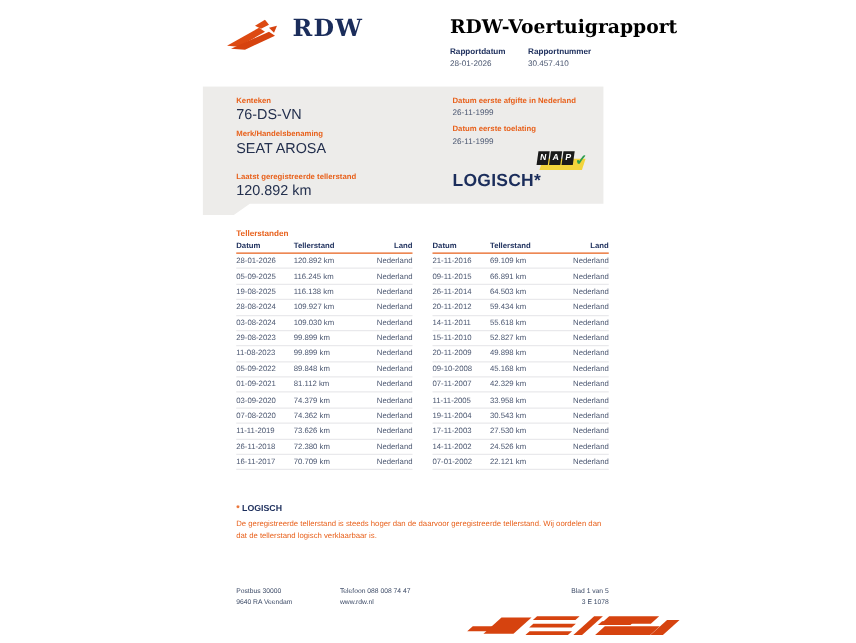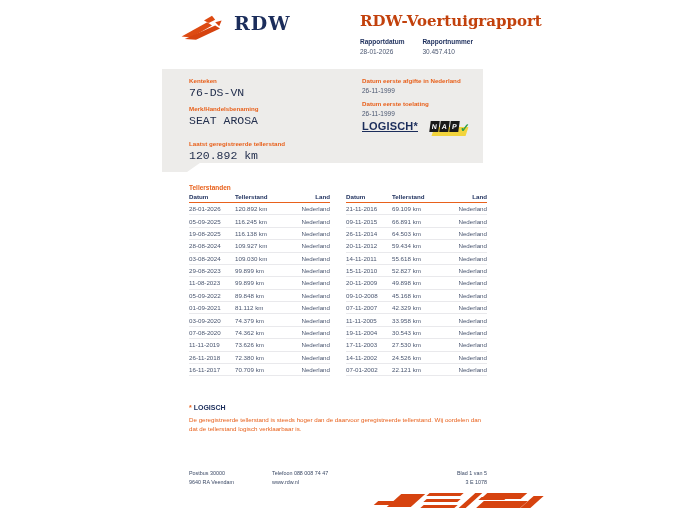--- a/index.html
+++ b/index.html
@@ -1,44 +1,44 @@
 <!DOCTYPE html>
 <html><head>
 <meta charset="utf-8">
 <style>
   * { margin:0; padding:0; box-sizing:border-box; }
   html,body { background:#ffffff; }
   .page {
     position:relative; width:685px; height:514px; background:#ffffff;
     font-family:"Liberation Sans", sans-serif; overflow:hidden;
   }
-  .serif { font-family:Liberation Mono, monospace; }
+  .serif { font-family:Liberation Sans, sans-serif; }
 
   
   .logo-wrap { position:absolute; left:180px; top:12px; display:flex; align-items:flex-start; }
   .logo-wing { width:48px; height:30px; }
   .logo-text { font-family:"DejaVu Serif","Liberation Serif",serif; font-weight:bold; color:#1b2d5b; font-size:19px; letter-spacing:1px; margin-left:6px; }
-  .doc-title { position:absolute; left:360px; top:12px; font-family:"DejaVu Serif","Liberation Serif",serif; font-weight:bold; color:#c2410c; font-size:15px; }
+  .doc-title { position:absolute; left:360px; top:12px; font-family:"DejaVu Serif","Liberation Serif",serif; font-weight:bold; color:#000000; font-size:15px; }
   .meta { position:absolute; left:360px; top:38px; display:flex; gap:18px; }
   .meta .lbl { color:#1b2d5b; font-weight:bold; font-size:6.5px; }
   .meta .val { color:#4a5670; font-size:6.5px; margin-top:3px; }
 
   
   .panel {
     position:absolute; left:162px; top:69px; width:321px; height:103px;
     background:#edecea;
     clip-path:polygon(0 0, 100% 0, 100% 91.3%, 11.8% 91.3%, 7.8% 100%, 0 100%);
   }
   .fld-lbl { color:#e8611c; font-weight:bold; font-size:6.2px; }
   .fld-val-big { color:#24304e; font-size:11.5px; margin-top:2px; }
   .fld-val { color:#4a5670; font-size:6.5px; margin-top:3px; }
   .col-l { position:absolute; left:27px; top:8px; }
   .col-r { position:absolute; left:200px; top:8px; width:118px; }
   .gap-s { height:6px; } .gap-m { height:13px; }
-  .oordeel { color:#1b2d5b; font-weight:bold; font-size:11px; line-height:13px; letter-spacing:.2px; margin-top:3px;text-decoration:underline; }
+  .oordeel { color:#1b2d5b; font-weight:bold; font-size:14px; line-height:13px; letter-spacing:.2px; margin-top:21px; }
 
   
   .nap { position:absolute; left:268px; top:52px; width:40px; height:17px; }
   .nap-yellow { position:absolute; left:3px; top:6px; width:34px; height:9px; background:#f2d43c; transform:skewX(-18deg); }
   .nap-boxes { position:absolute; left:0; top:0; display:flex; gap:1px; }
   .nap-box { width:9px; height:11px; background:#1a1a1a; color:#ffffff; font-weight:bold; font-size:7px; display:flex; align-items:center; justify-content:center; transform:skewX(-8deg); }
   .nap-check { position:absolute; right:0; top:0; color:#2e9e4f; font-size:12px; font-weight:bold; }
 
   
   .tbl-title { position:absolute; left:189px; top:184px; color:#e8611c; font-weight:bold; font-size:6.5px; }

